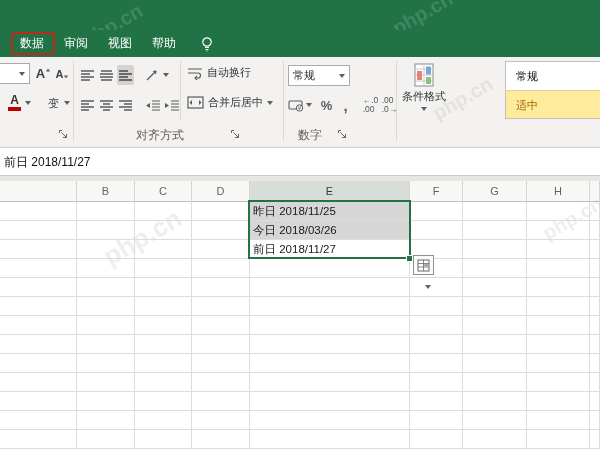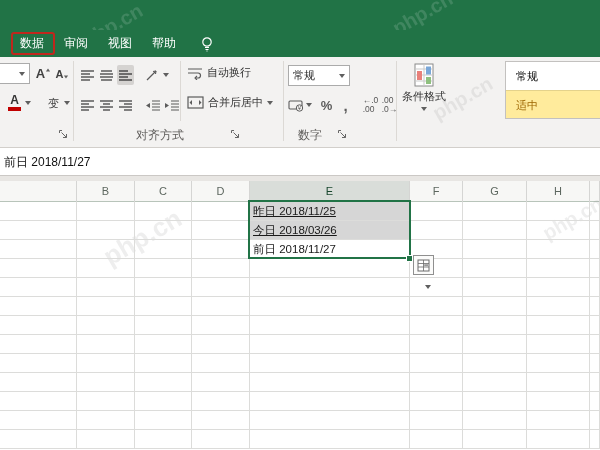--- a/index.html
+++ b/index.html
@@ -52,21 +52,21 @@
 
   
   .colheaders { position:absolute; left:0; top:181px; width:600px; height:21px; background:#f7f7f5;
     border-bottom:1px solid #b8c4ba; }
   .hcell { position:absolute; top:0; height:21px; line-height:21px; text-align:center;
     font-size:11px; color:#5d675f; border-right:1px solid #d5d5d3; cursor:pointer; }
   .hcell.sel { background:#d9ddd9; border-bottom:2px solid #217346; color:#19472e; }
   .grid { position:absolute; left:0; top:202px; width:600px; height:248px; background:#fff; }
   .cell { position:absolute; border-right:1px solid #dcdcda; border-bottom:1px solid #dcdcda;
     font-size:11.5px; color:#1a1a1a; line-height:19px; padding-left:3px; white-space:nowrap; overflow:hidden; cursor:cell; }
-  .cell.selfill { background:#d6d6d6;text-decoration:underline; }
+  .cell.selfill { background:#d6d6d6; }
   .cell.active { background:#fff; }
 
   
   .selbox { position:absolute; left:248px; top:200px; width:163px; height:59px;
     border:2px solid #217346; pointer-events:none; }
   .fillhandle { position:absolute; left:406px; top:255px; width:7px; height:7px;
     background:#217346; border:1px solid #fff; cursor:crosshair; }
   .autofill { position:absolute; left:413px; top:255px; width:22px; height:26px; cursor:pointer; }
   .autofill .box { width:21px; height:20px; background:#fbfbfa; border:1px solid #8f8f8f;
     display:flex; align-items:center; justify-content:center; }

